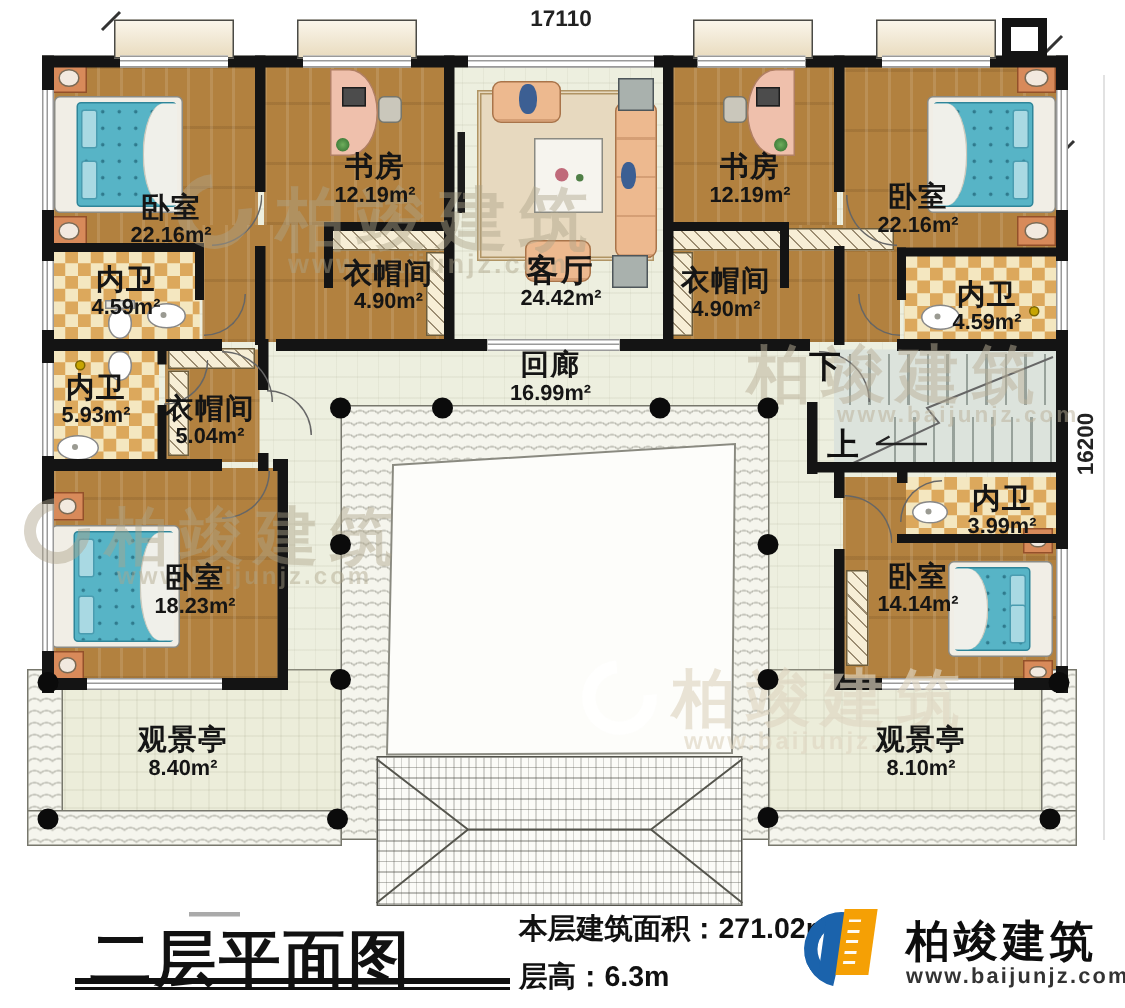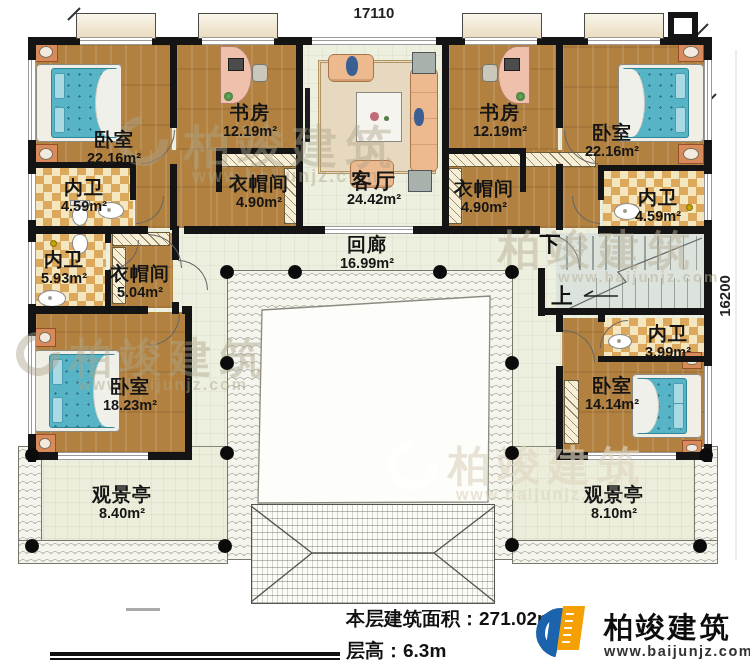--- a/index.html
+++ b/index.html
@@ -389,20 +389,21 @@
   </div>
   <div class="abs rlabel" style="left:614px;top:503px;">
     <div class="rname">观景亭</div>
       <div class="rarea">8.10m²</div>
   </div>
 
   <div class="abs stairchar" style="left:550px;top:244px;">下</div>
   <div class="abs stairchar" style="left:562px;top:296px;">上</div>
 
   <div class="abs" style="left:126px;top:608px;width:34px;height:3px;background:#aaa;z-index:50;"></div>
+  <div class="abs tb-title">二层平面图</div>
   <div class="abs tb-rule" style="left:50px;top:652px;width:290px;height:3.5px;"></div>
   <div class="abs tb-rule" style="left:50px;top:658px;width:290px;height:1.5px;"></div>
   <div class="abs tb-line" style="left:346px;top:606px;">
     <span>本层建筑面积：</span><span>271.02m²</span>
   </div>
   <div class="abs tb-line" style="left:346px;top:638px;">
     <span>层高：</span><span>6.3m</span>
   </div>
 
   <div class="abs swoosh"></div>

